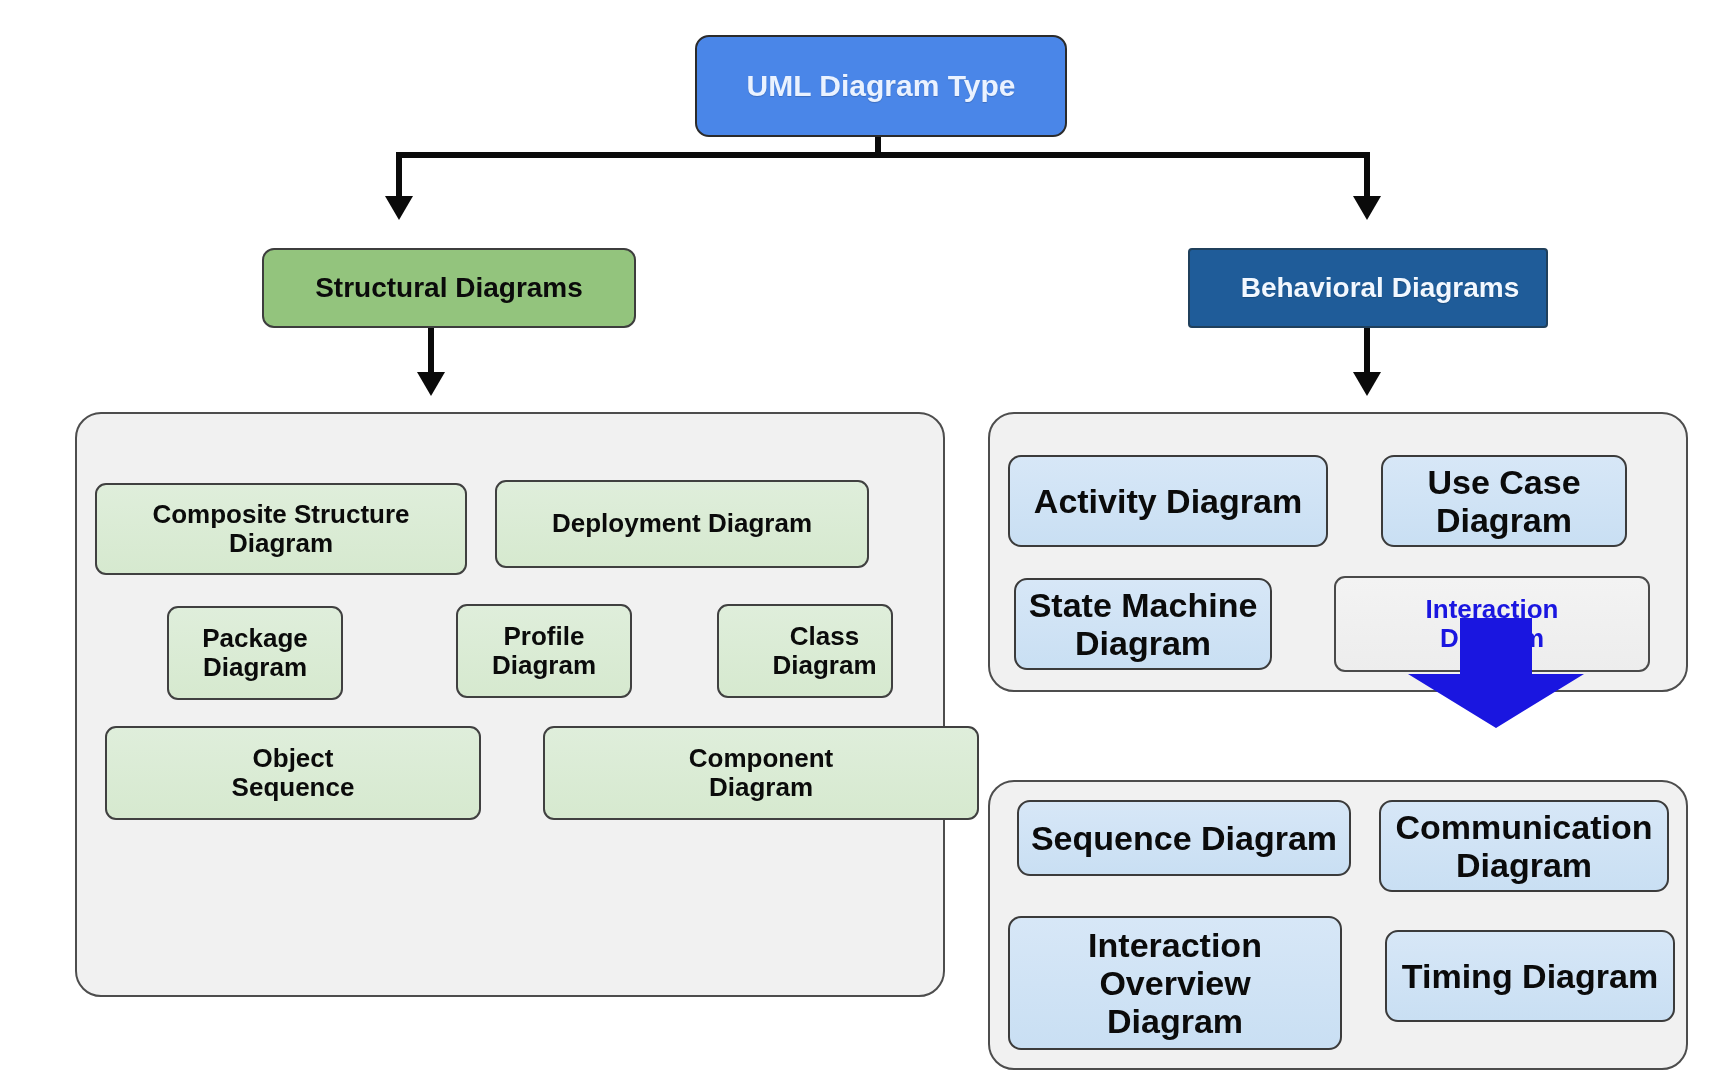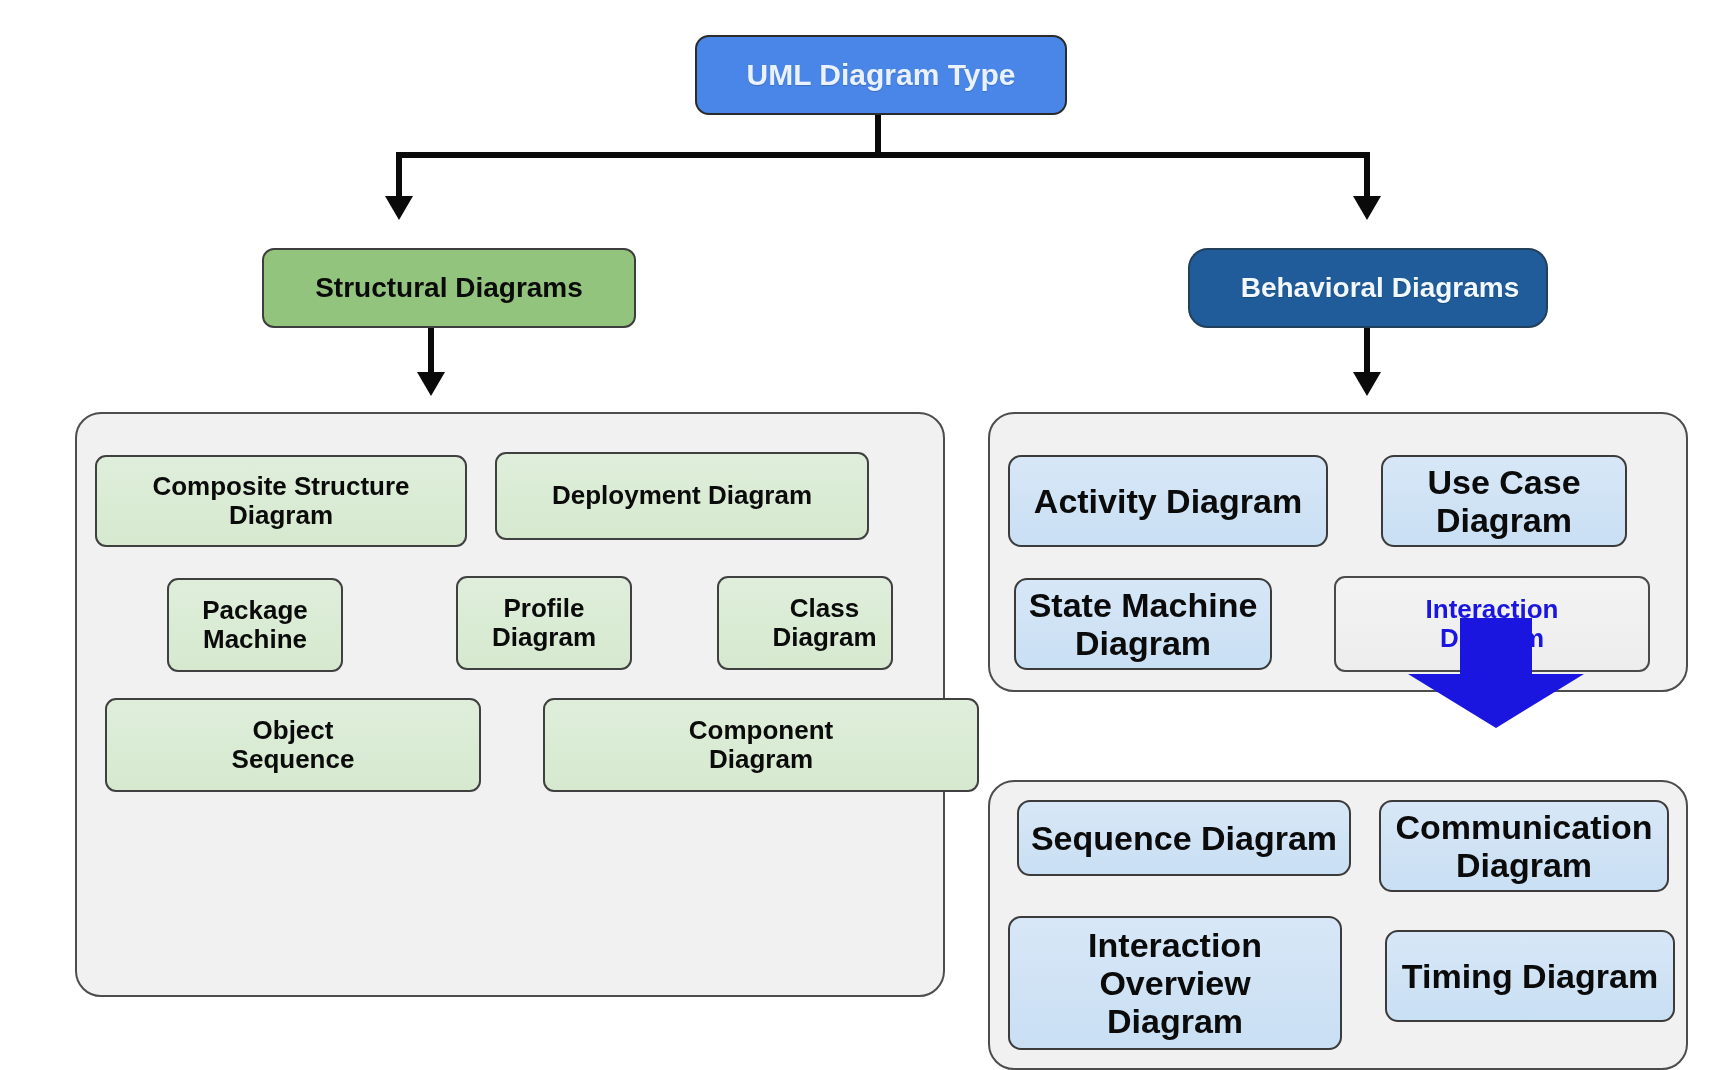--- a/index.html
+++ b/index.html
@@ -49,31 +49,32 @@
     color: #0b0b0b;
     font-size: 28px;
     border-radius: 12px;
     margin-left: 12px;
   }
   .node.behavioral-head {
     background: #1f5c99;
     border: 2px solid #20405c;
     color: #f2f8ff;
     font-size: 28px;
-    border-radius: 20px;
+    border-radius: 4px;
     text-shadow: 0 1px 1px rgba(0,0,0,.2);
     padding-left: 24px;
   }
 
   
   .node.green-leaf {
     background: linear-gradient(#dfeedb, #d6e9cf);
     border: 2px solid #404040;
     font-size: 26px;
     border-radius: 11px;
+    margin-top: 28px;
   }
   .node.blue-leaf {
     background: linear-gradient(#d7e7f7, #c9dff3);
     border: 2px solid #3b3b3b;
     font-size: 34px;
     border-radius: 13px;
   }
   .node.blue-text-leaf {
     background: linear-gradient(#f3f3f3, #ededed);
     border: 2px solid #4a4a4a;
@@ -117,41 +118,41 @@
 
   <div class="line-v" style="left:875px; top:113px; width:6px; height:44px;"></div>
   <div class="line-h" style="left:396px; top:152px; width:974px; height:6px;"></div>
 
   <div class="line-v" style="left:396px; top:152px; width:6px; height:48px;"></div>
   <div class="arrow-head" style="left:385px; top:196px;"></div>
 
   <div class="line-v" style="left:1364px; top:152px; width:6px; height:48px;"></div>
   <div class="arrow-head" style="left:1353px; top:196px;"></div>
 
-  <div class="node root" style="left:695px; top:35px; width:372px; height:80px;">UML Diagram Type</div>
+  <div class="node root" style="left:695px; top:35px; width:372px; height:102px;">UML Diagram Type</div>
 
   <div class="node structural-head" style="left:250px; top:248px; width:374px; height:80px;">Structural Diagrams</div>
 
   <div class="node behavioral-head" style="left:1188px; top:248px; width:360px; height:80px;">Behavioral Diagrams</div>
 
   <div class="line-v" style="left:428px; top:328px; width:6px; height:48px;"></div>
   <div class="arrow-head" style="left:417px; top:372px;"></div>
 
   <div class="line-v" style="left:1364px; top:328px; width:6px; height:48px;"></div>
   <div class="arrow-head" style="left:1353px; top:372px;"></div>
 
   <div class="panel" style="left:75px; top:412px; width:870px; height:585px;"></div>
 
   <div class="node green-leaf" style="left:95px; top:455px; width:372px; height:92px;">Composite Structure
 Diagram</div>
 
   <div class="node green-leaf" style="left:495px; top:452px; width:374px; height:88px;">Deployment Diagram</div>
 
   <div class="node green-leaf" style="left:167px; top:578px; width:176px; height:94px;">Package
-Machine</div>
+Diagram</div>
 
   <div class="node green-leaf" style="left:456px; top:576px; width:176px; height:94px;">Profile
 Diagram</div>
 
   <div class="node green-leaf" style="left:717px; top:576px; width:176px; height:94px;padding-left:39px;">Class
 Diagram</div>
 
   <div class="node green-leaf" style="left:105px; top:698px; width:376px; height:94px;">Object
 Sequence</div>
 

